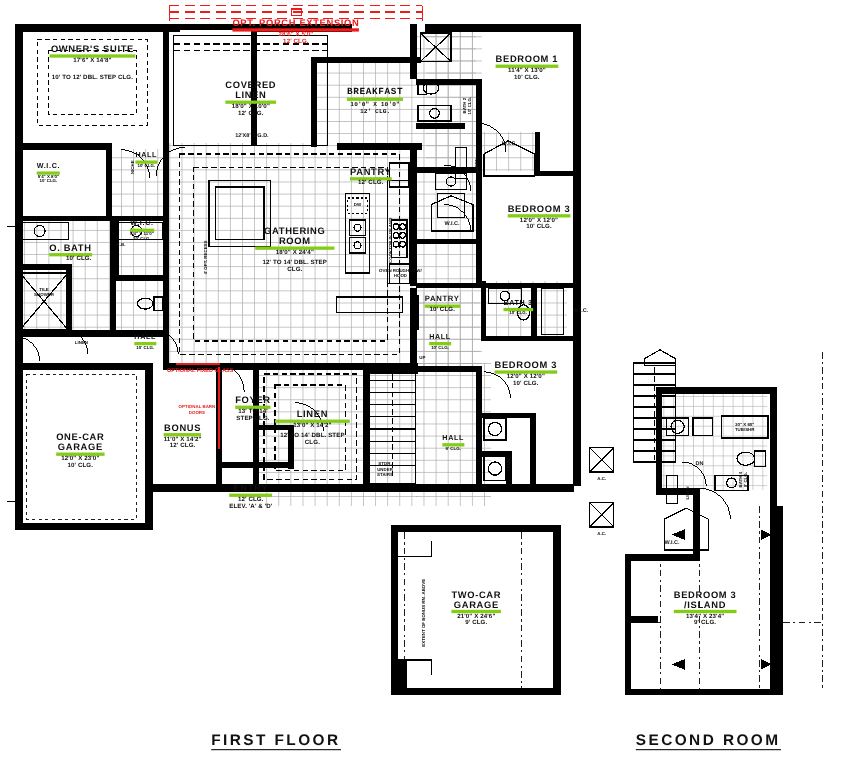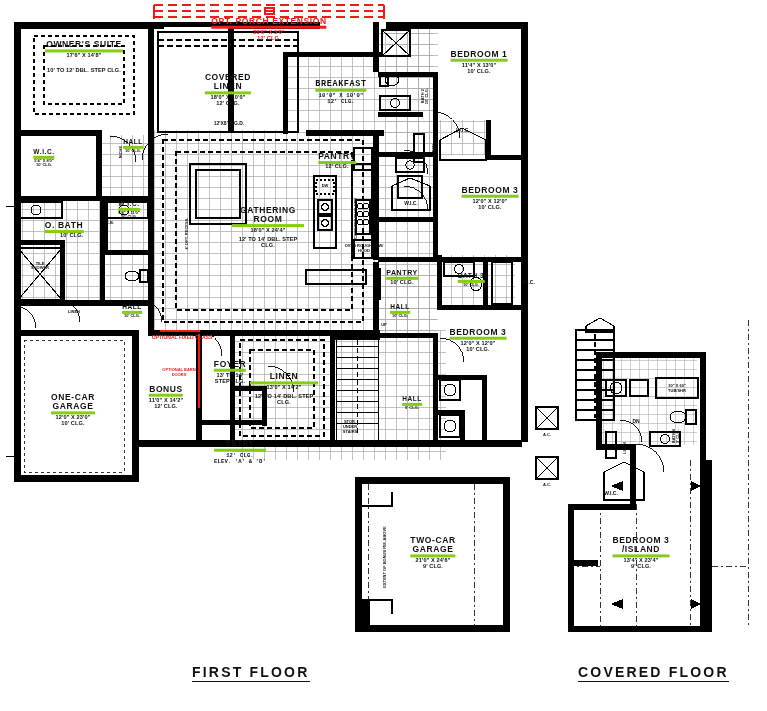--- a/index.html
+++ b/index.html
@@ -428,21 +428,21 @@
   <span class="dm">11'0" X 14'2"</span>
   <span class="cl">12' CLG.</span>
 </div>
 
 <div class="lbl ctr" style="left:230px;top:372px;">
   <span class="nm">FOYER</span>
   <span class="dm">13' TO 14'</span>
   <span class="cl">STEP CLG.</span>
 </div>
 
-<div class="lbl ctr" style="left:240px;top:452px;font-family:Liberation Mono, monospace;">
+<div class="lbl ctr" style="left:228px;top:452px;">
   <span class="nm">ENTRY</span>
   <span class="dm">12' CLG.</span>
   <span class="cl">ELEV. 'A' &amp; 'D'</span>
 </div>
 
 <div class="lbl ctr" style="left:73px;top:410px;">
   <span class="nm2">ONE-CAR</span>
   <span class="nm">GARAGE</span>
   <span class="dm">12'0" X 23'0"</span>
   <span class="cl">10' CLG.</span>
@@ -564,13 +564,13 @@
 </div>
 <div class="lbl ctr small" style="left:636px;top:422px;">
   <span>DN</span>
 </div>
 <div class="lbl ctr tiny" style="left:677px;top:388px;line-height:1.25;">
   <span style="display:block;">30" X 60"</span>
   <span style="display:block;">TUB/SHR</span>
 </div>
 
 <div class="ttl" style="left:192px;top:664px;">FIRST FLOOR</div>
-<div class="ttl" style="left:578px;top:664px;">COVERED FLOOR</div>
+<div class="ttl" style="left:578px;top:664px;">SECOND ROOM</div>
 
 </body></html>

